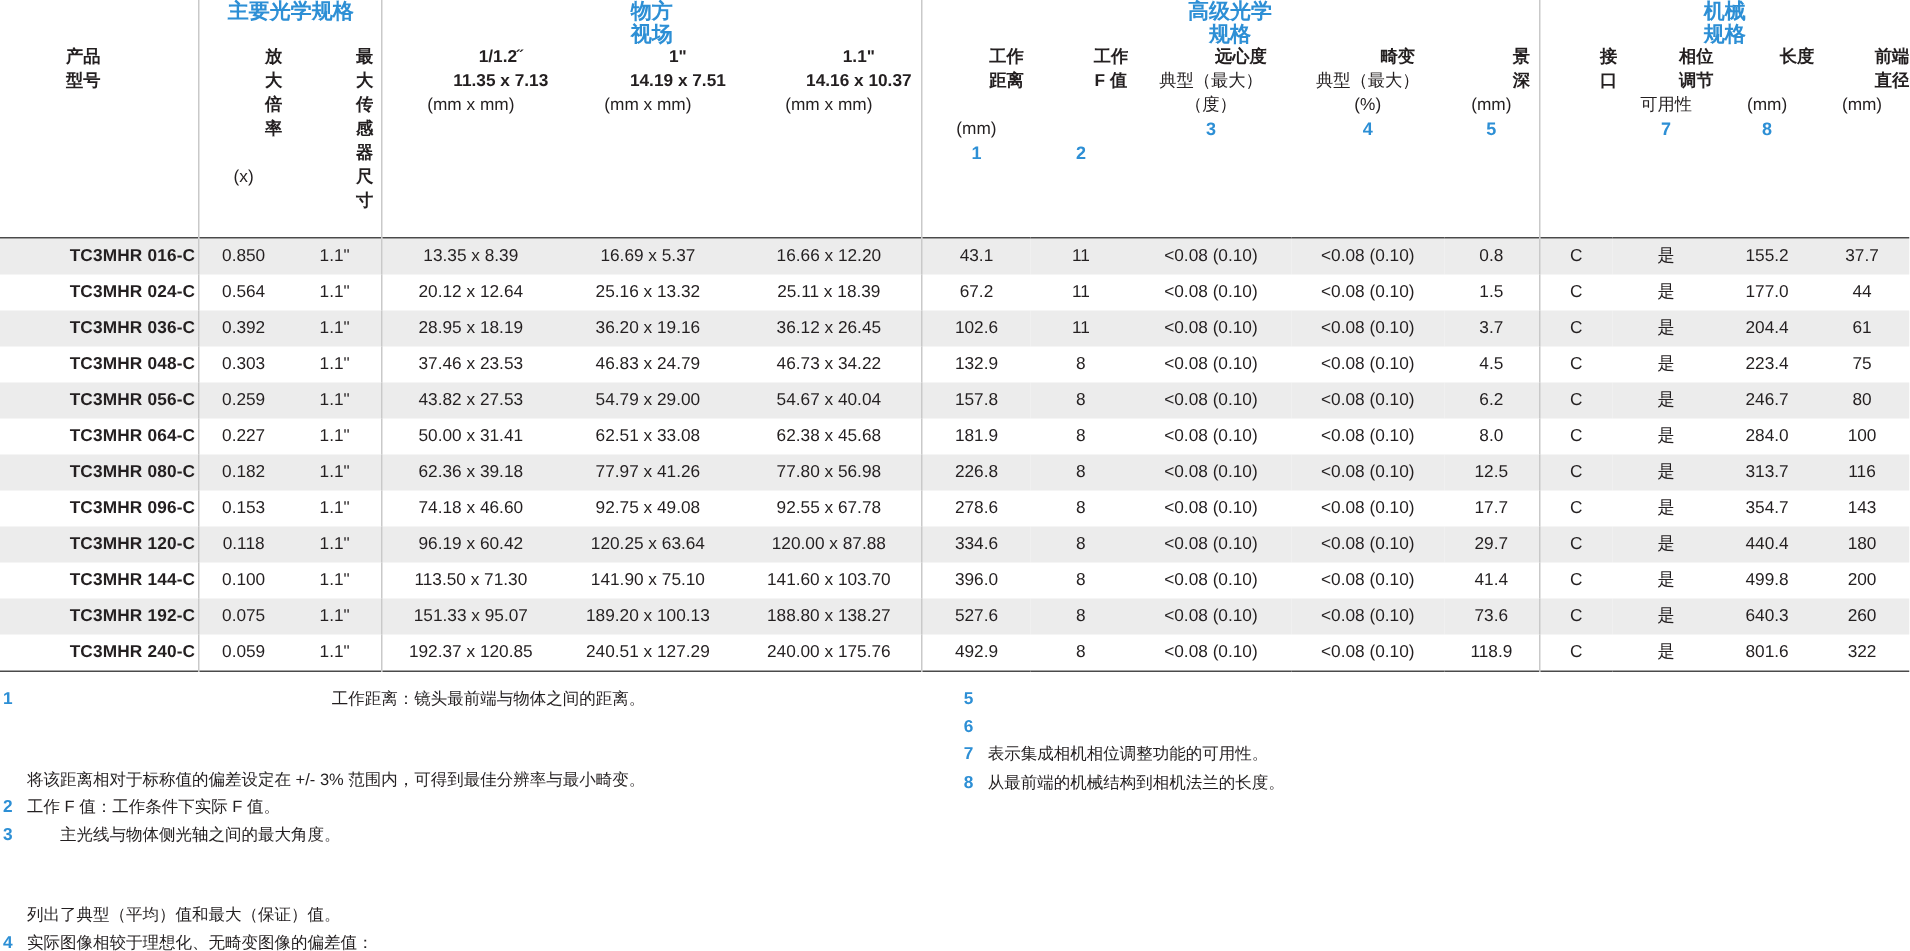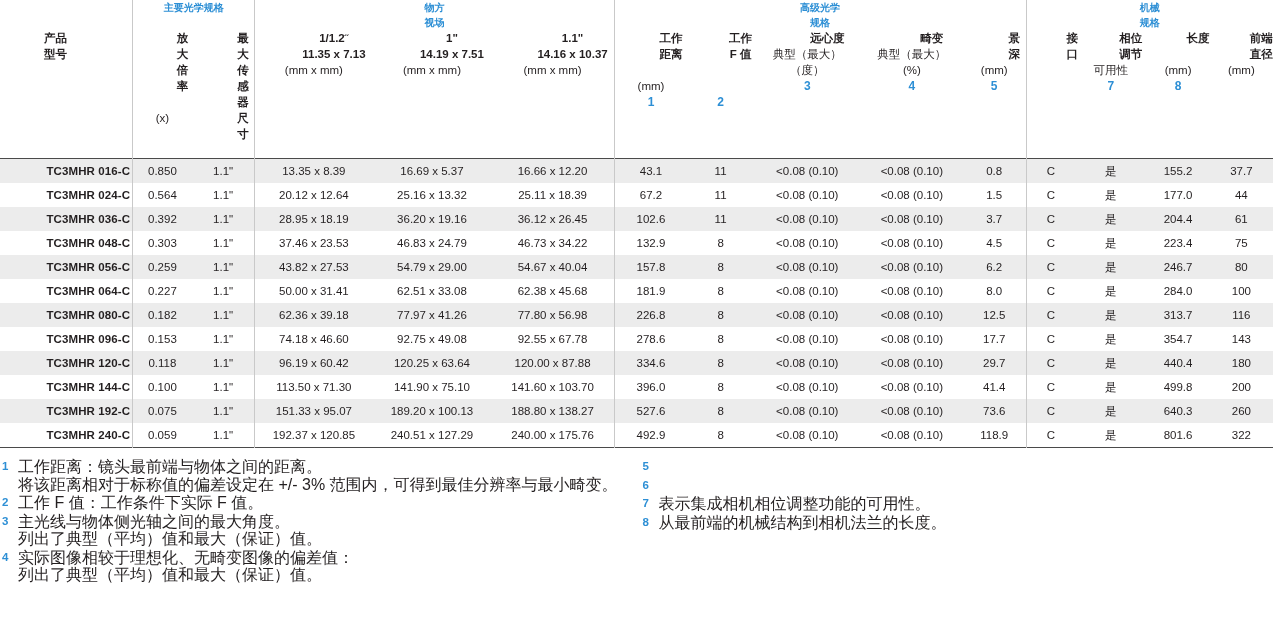--- a/index.html
+++ b/index.html
@@ -30,21 +30,21 @@
   table.spec td, table.spec th {
     padding: 0;
     vertical-align: top;
   }
 
   
   .grp {
     text-align: center;
     color: #2d8fd5;
     font-weight: bold;
-    font-size: 10px;
+    font-size: 14px;
     line-height: 15px;
     padding-top: 10px;
     padding-bottom: 6px;
     vertical-align: top;
   }
   .grp.sep-l { border-left: 1px solid #c9c9c9; }
 
   
   .hdr {
     text-align: center;
@@ -113,25 +113,26 @@
   .note .num {
     color: #2d8fd5;
     font-weight: bold;
     width: 16px;
     flex: 0 0 16px;
     text-align: left;
     font-size: 11.5px;
     line-height: 17.5px;
   }
   .note .txt {
-    font-size: 16px;
+    font-size: 11px;
     line-height: 17.5px;
     color: #231f20;
-  }
-  .note .txt .sub { display: block; }
+    text-align: right;
+  }
+  .note .txt .sub { display: block; margin-top: 36px; }
 </style>
 </head>
 <body>
 
 <div class="sheet">
 
   <table class="spec">
     <colgroup>
       <col style="width:130px">
       <col style="width:58px">

